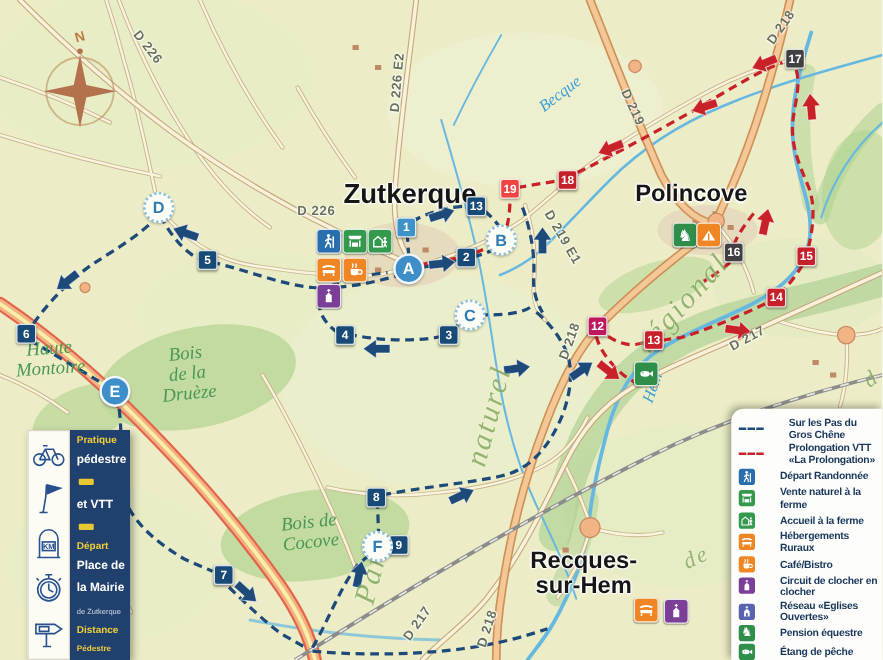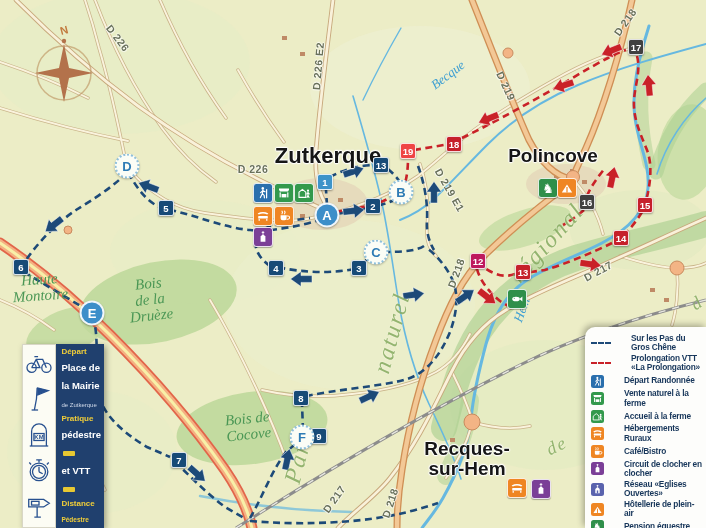--- a/index.html
+++ b/index.html
@@ -577,31 +577,20 @@
               <rect x="5.7" y="1.8" width="2.6" height="0.9"></rect>
             </g>
             <rect x="6.1" y="8.2" width="1.8" height="3.6" fill="currentColor"></rect>
           </svg>
         </span>
         <span class="ltext">
           <div>Réseau «Eglises Ouvertes»</div>
         </span>
       </div>
       <div class="lrow">
-        <span class="licon" style="background: rgb(239, 134, 35); color: rgb(239, 134, 35);">
-          <svg viewBox="0 0 14 14">
-            <path d="M1.8,11.4 L7,3.4 L12.2,11.4 Z" fill="#fff"></path>
-            <path d="M7,6 V11.4" stroke="currentColor" stroke-width="1.2"></path>
-          </svg>
-        </span>
-        <span class="ltext">
-          <div>Hôtellerie de plein-air</div>
-        </span>
-      </div>
-      <div class="lrow">
         <span class="licon" style="background: rgb(47, 143, 74); color: rgb(47, 143, 74);">
           <span class="glyph">♞</span>
         </span>
         <span class="ltext">
           <div>Pension équestre</div>
         </span>
       </div>
       <div class="lrow">
         <span class="licon" style="background: rgb(47, 143, 74); color: rgb(47, 143, 74);">
           <svg viewBox="0 0 14 14">
@@ -665,30 +654,30 @@
             <g fill="none" stroke="#27508f" stroke-width="1.4">
               <path d="M4,8 H20 L26,12 L20,16 H4 Z"></path>
               <path d="M13,16 V27 M10,27 h7"></path>
               <rect x="7" y="10" width="8" height="4"></rect>
             </g>
           </svg>
         </div>
       </div>
     <div id="info-rows">
         <div class="irow">
+          <div class="ihead">Pratique</div>
+          <div><span class="ival">pédestre</span><span class="ibadge"></span></div>
+          <div><span class="ival">et VTT</span><span class="ibadge"></span></div>
+        </div>
+        <div class="irow">
           <div class="ihead">Départ</div>
           <div><span class="ival">Place de</span></div>
           <div><span class="ival">la Mairie</span></div>
           <div><span class="ismall">de Zutkerque</span></div>
         </div>
         <div class="irow">
-          <div class="ihead">Pratique</div>
-          <div><span class="ival">pédestre</span><span class="ibadge"></span></div>
-          <div><span class="ival">et VTT</span><span class="ibadge"></span></div>
-        </div>
-        <div class="irow">
           <div class="ihead">Distance</div>
           <div><span class="isub">Pédestre</span></div>
           <div></div>
         </div>
       </div>
   </div>
 </div>
 
 </body></html>

